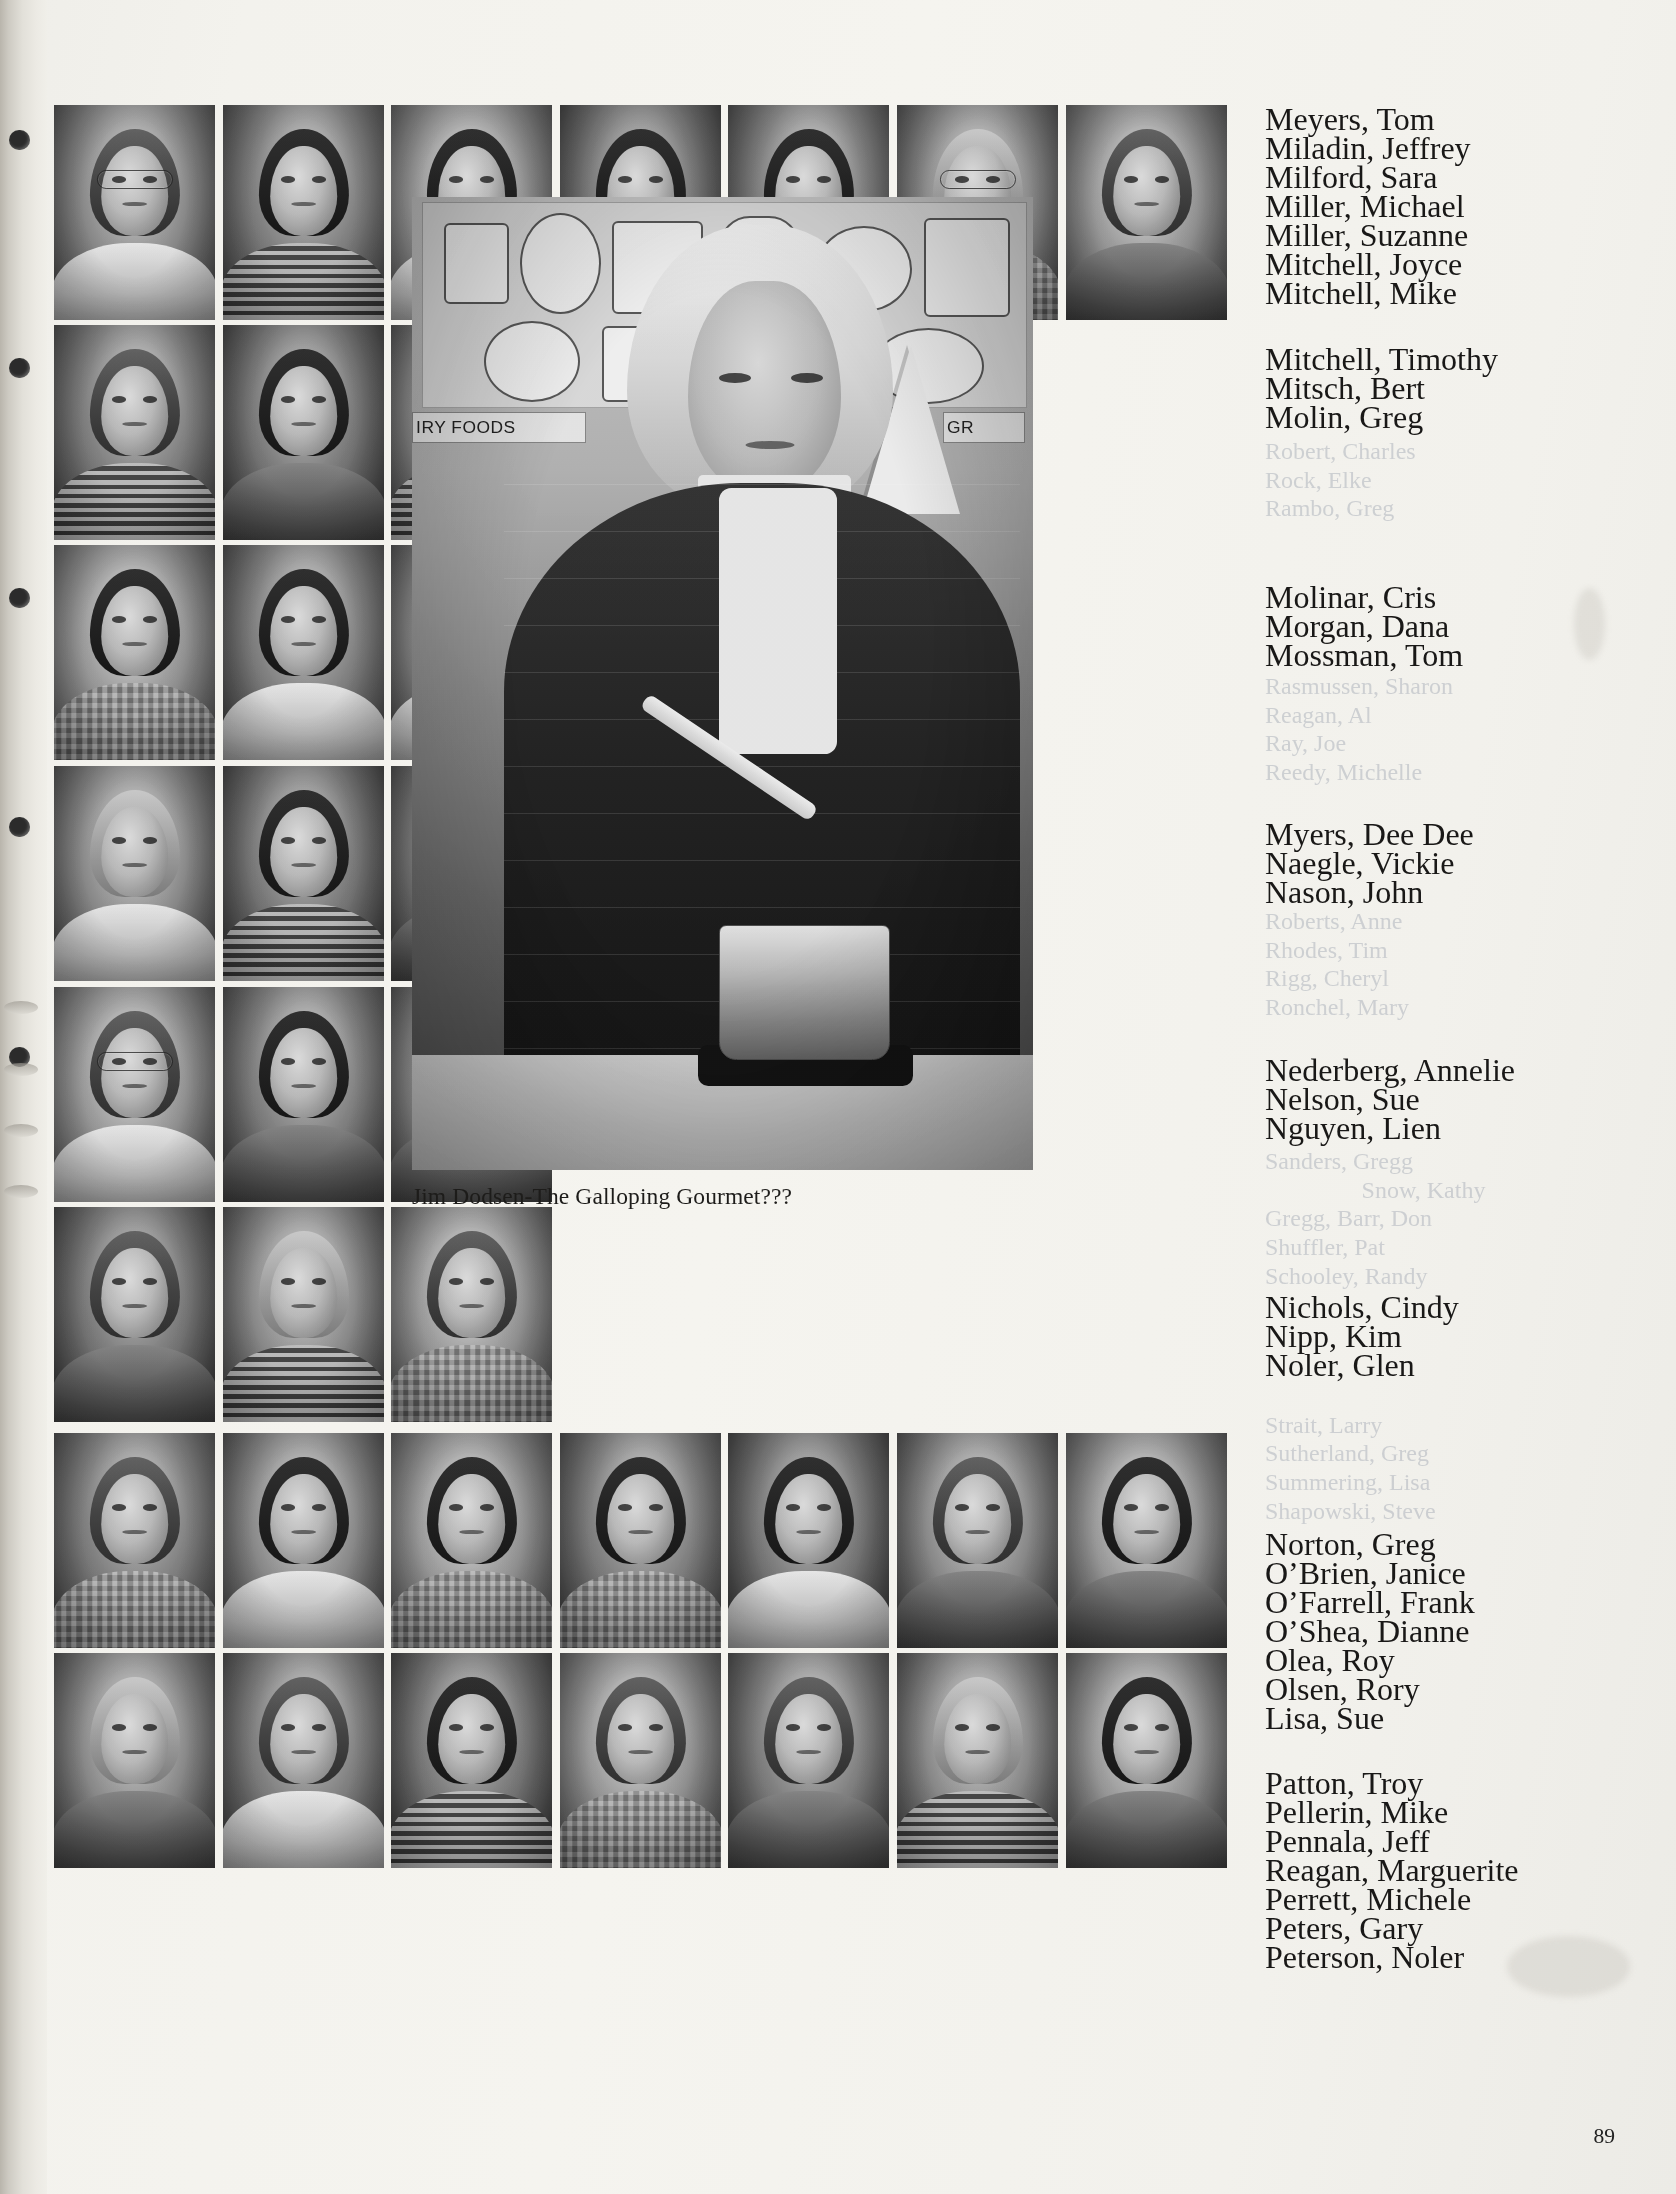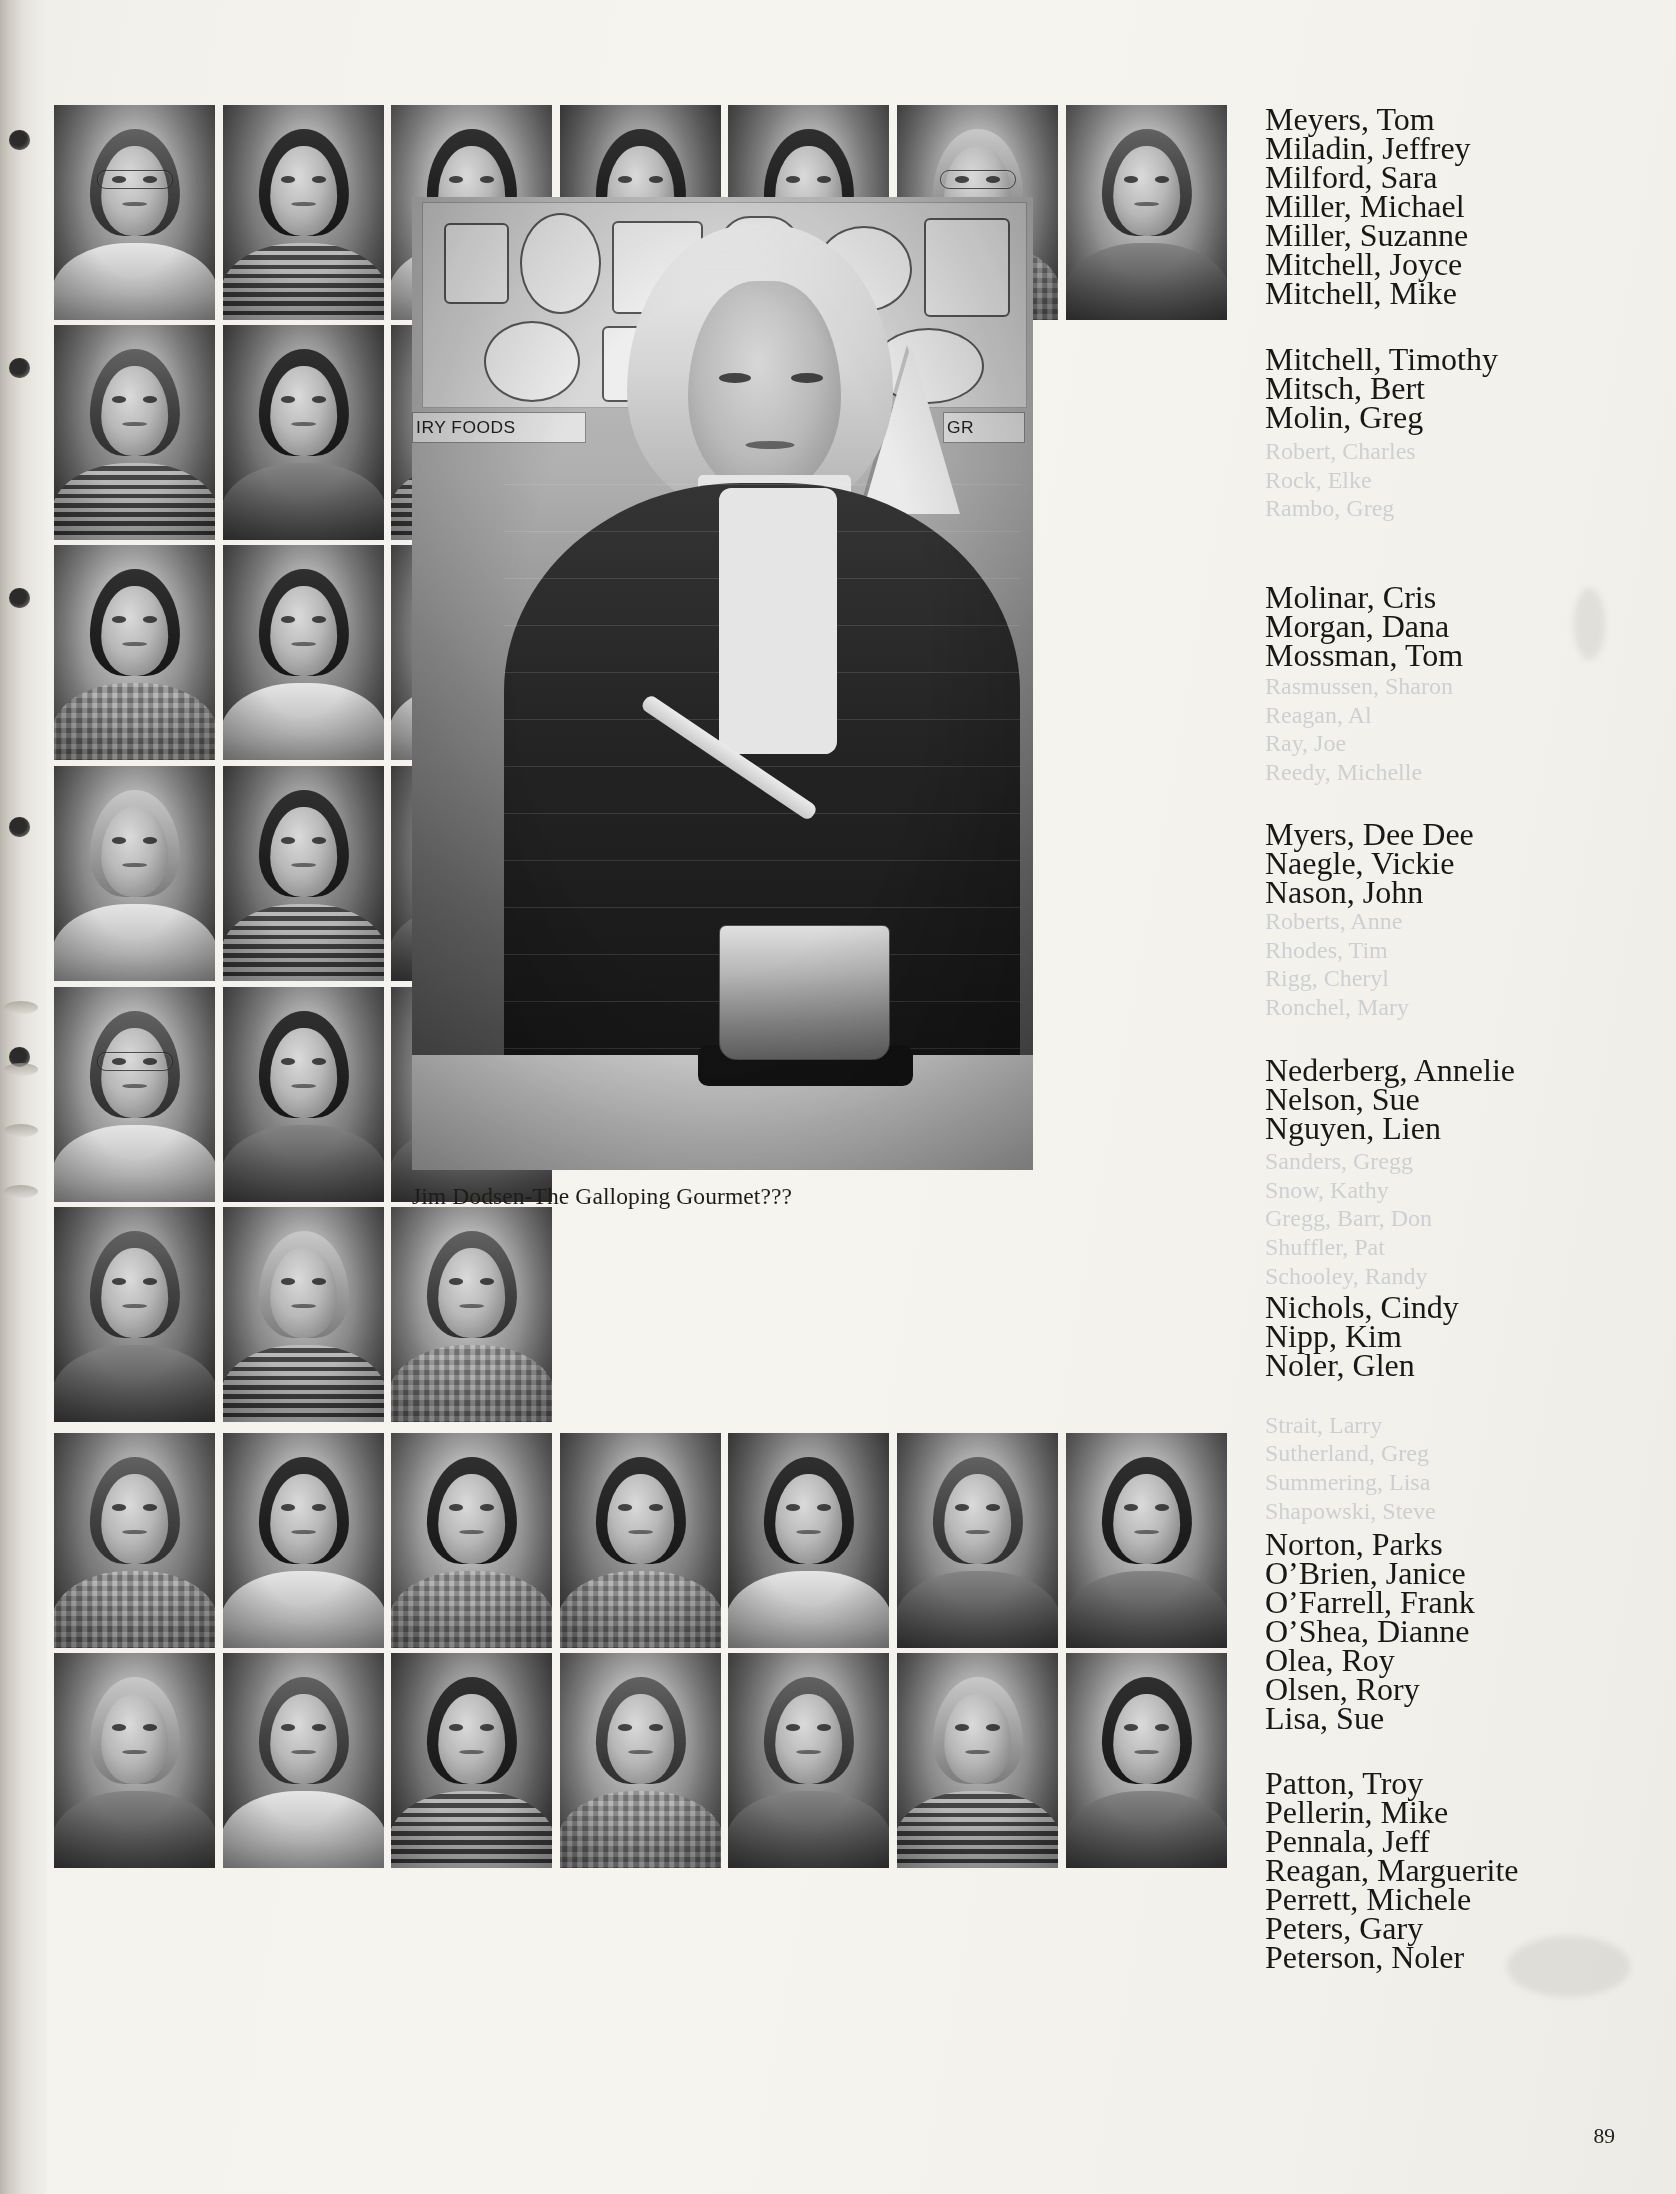--- a/index.html
+++ b/index.html
@@ -782,21 +782,21 @@
         <div class="ghost" style="top: 389px;">Rambo, Greg</div>
         <div class="ghost" style="top: 567px;">Rasmussen, Sharon</div>
         <div class="ghost" style="top: 596px; font-family: Liberation Serif, serif;">Reagan, Al</div>
         <div class="ghost" style="top: 624px;">Ray, Joe</div>
         <div class="ghost" style="top: 653px;">Reedy, Michelle</div>
         <div class="ghost" style="top: 802px;">Roberts, Anne</div>
         <div class="ghost" style="top: 831px;">Rhodes, Tim</div>
         <div class="ghost" style="top: 859px;">Rigg, Cheryl</div>
         <div class="ghost" style="top: 888px;">Ronchel, Mary</div>
         <div class="ghost" style="top: 1042px;">Sanders, Gregg</div>
-        <div class="ghost" style="top: 1071px;">Snow, Kathy</div>
+        <div class="ghost" style="top: 1071px; text-align: center;">Snow, Kathy</div>
         <div class="ghost" style="top: 1099px;">Gregg, Barr, Don</div>
         <div class="ghost" style="top: 1128px;">Shuffler, Pat</div>
         <div class="ghost" style="top: 1157px;">Schooley, Randy</div>
         <div class="ghost" style="top: 1306px;">Strait, Larry</div>
         <div class="ghost" style="top: 1334px;">Sutherland, Greg</div>
         <div class="ghost" style="top: 1363px;">Summering, Lisa</div>
         <div class="ghost" style="top: 1392px;">Shapowski, Steve</div>
         <div class="name-group" style="top: 0px;">
           <div class="name-line">Meyers, Tom</div>
           <div class="name-line">Miladin, Jeffrey</div>
@@ -825,21 +825,21 @@
           <div class="name-line">Nederberg, Annelie</div>
           <div class="name-line">Nelson, Sue</div>
           <div class="name-line">Nguyen, Lien</div>
         </div>
         <div class="name-group" style="top: 1188px;">
           <div class="name-line">Nichols, Cindy</div>
           <div class="name-line">Nipp, Kim</div>
           <div class="name-line">Noler, Glen</div>
         </div>
         <div class="name-group" style="top: 1425px;">
-          <div class="name-line">Norton, Parks</div>
+          <div class="name-line">Norton, Greg</div>
           <div class="name-line">O’Brien, Janice</div>
           <div class="name-line">O’Farrell, Frank</div>
           <div class="name-line">O’Shea, Dianne</div>
           <div class="name-line">Olea, Roy</div>
           <div class="name-line">Olsen, Rory</div>
           <div class="name-line">Lisa, Sue</div>
         </div>
         <div class="name-group" style="top: 1664px;">
           <div class="name-line">Patton, Troy</div>
           <div class="name-line">Pellerin, Mike</div>

